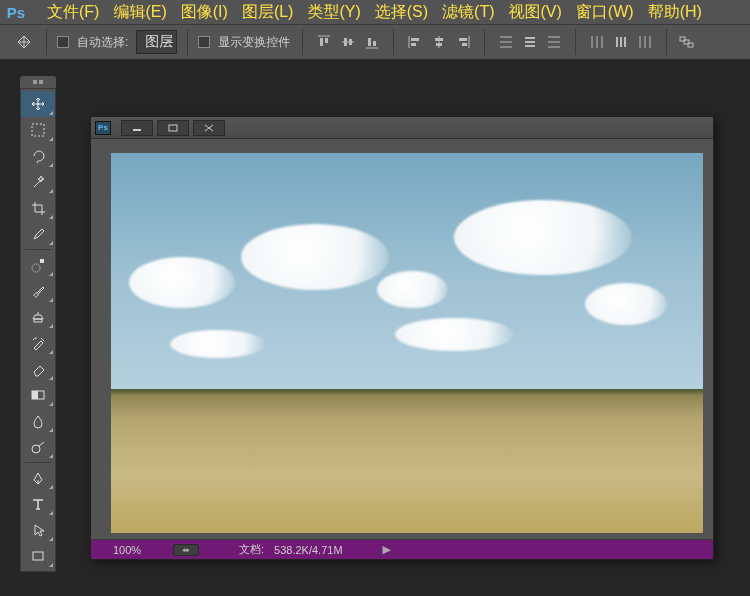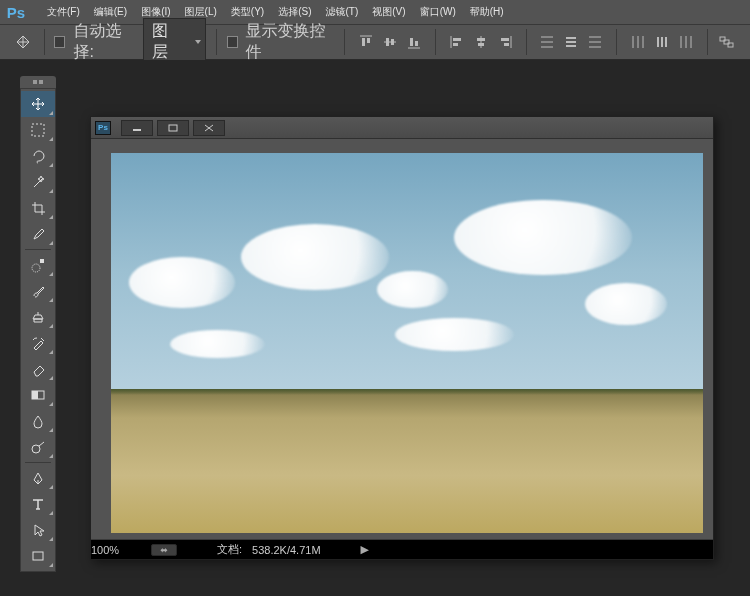--- a/index.html
+++ b/index.html
@@ -23,23 +23,23 @@
   .ps-logo {
     width: 24px; height: 18px;
     color: #5cb4ea;
     font-weight: bold;
     font-size: 15px;
     margin-right: 12px;
     display: flex; align-items: center; justify-content: center;
   }
   .menu-item {
     padding: 0 7px;
-    color: #e5e5e5;
+    color: #fde047;
     cursor: pointer;
-    font-size: 10px;
+    font-size: 16px;
     line-height: 24px;
   }
   
   .options-bar {
     height: 36px;
     background: #535353;
     border-top: 1px solid #383838;
     border-bottom: 1px solid #2a2a2a;
     display: flex;
     align-items: center;
@@ -56,28 +56,28 @@
     background: #3a3a3a;
     margin: 0 4px;
   }
   .checkbox {
     width: 12px; height: 12px;
     border: 1px solid #888;
     background: #3a3a3a;
     display: inline-block;
     vertical-align: middle;
   }
-  .opt-label { color: #d0d0d0; font-size: 16px; padding: 0 2px; }
+  .opt-label { color: #d0d0d0; font-size: 12px; padding: 0 2px; }
   .select-box {
     background: #3f3f3f;
     border: 1px solid #2a2a2a;
-    padding: 2px 24px 2px 8px;
+    padding: 2px 3px 2px 8px;
     color: #ddd;
     position: relative;
-    font-size: 16px;
+    font-size: 14px;
   }
   .select-box::after {
     content: "";
     position: absolute;
     right: 4px; top: 50%;
     transform: translateY(-50%);
     border-left: 3px solid transparent;
     border-right: 3px solid transparent;
     border-top: 4px solid #aaa;
   }
@@ -198,24 +198,24 @@
   }
   .ground::before {
     content:"";
     position:absolute; left:0; right:0; top:0; height:6px;
     background: linear-gradient(#4d5a30, transparent);
   }
   .doc-status {
     position: absolute;
     left: 0; right: 0; bottom: 0;
     height: 20px;
-    background: #000000;
+    background: #701a75;
     border-top: 1px solid #3a3a3a;
     display: flex; align-items: center;
-    padding: 0 0;
+    padding: 0 22px;
     color: #ccc;
     font-size: 11px;
     gap: 10px;
   }
   .zoom-val { width: 50px; }
   .status-link { width:26px; height:12px; background:#3e3e3e; border:1px solid #2a2a2a; border-radius:2px; display:flex;align-items:center;justify-content:center;color:#aaa;font-size:9px;}
   .status-arrow { color:#aaa; }
   svg { overflow: visible; }
 </style>
 </head>

